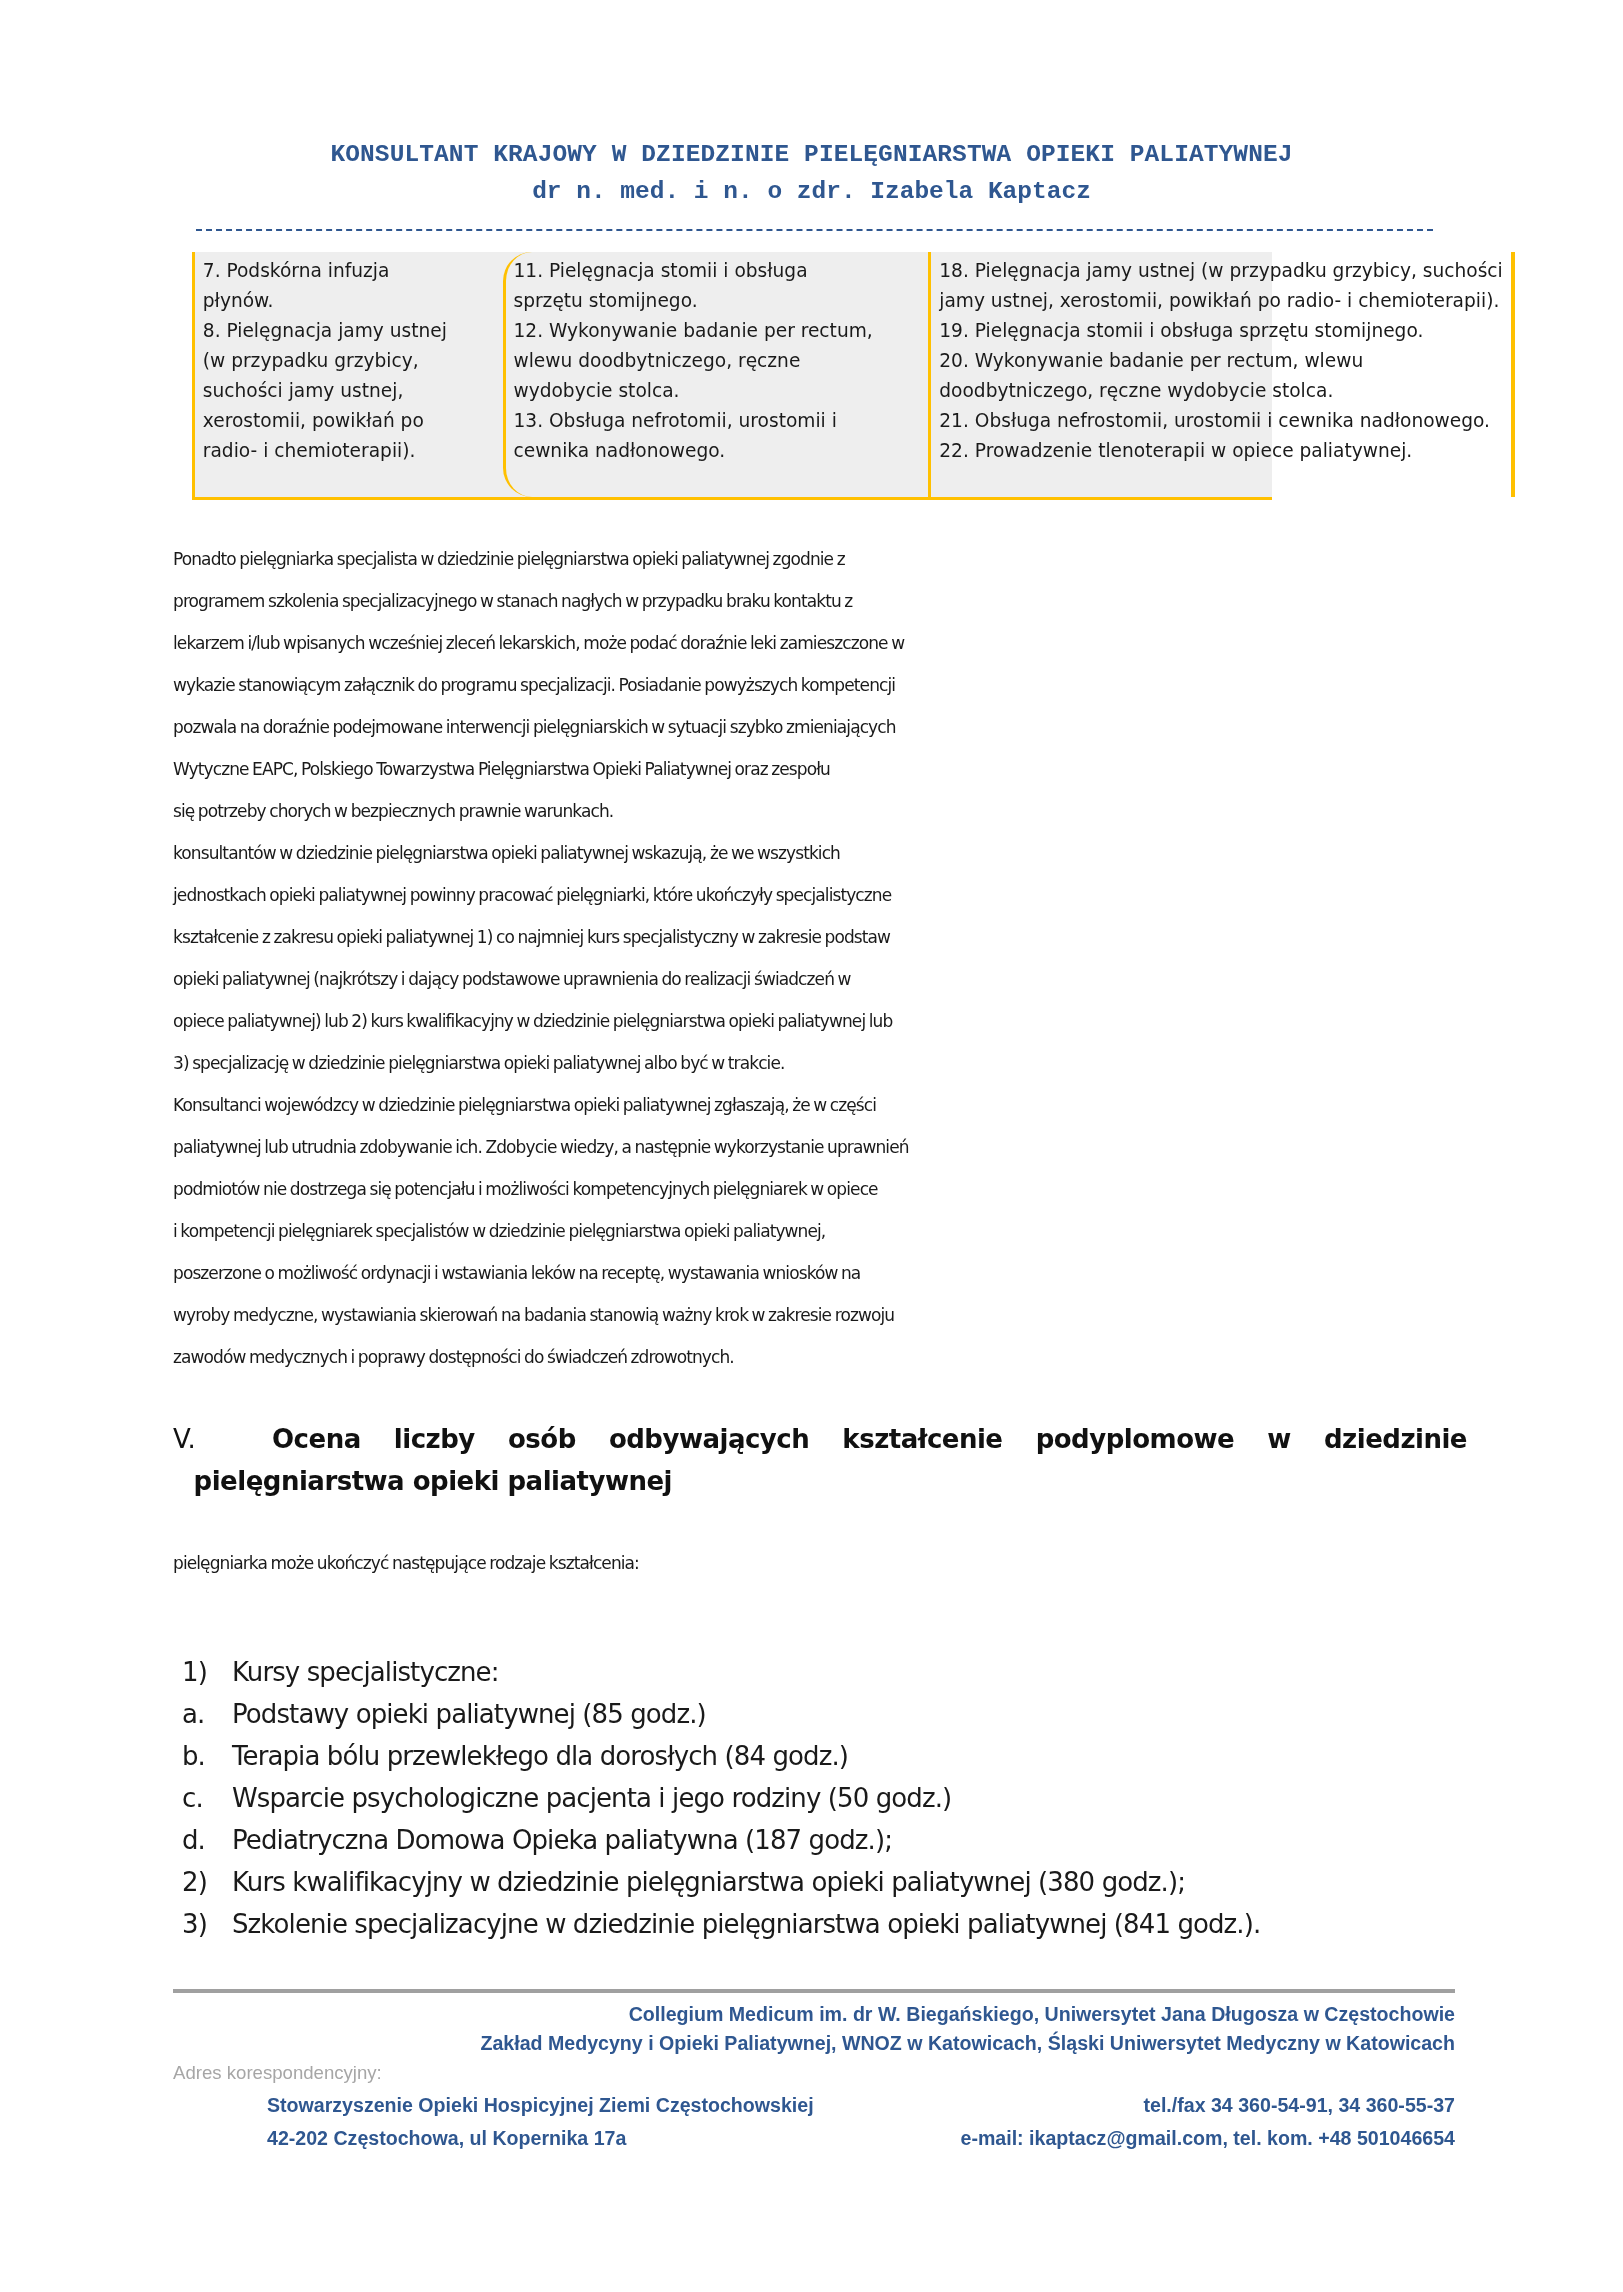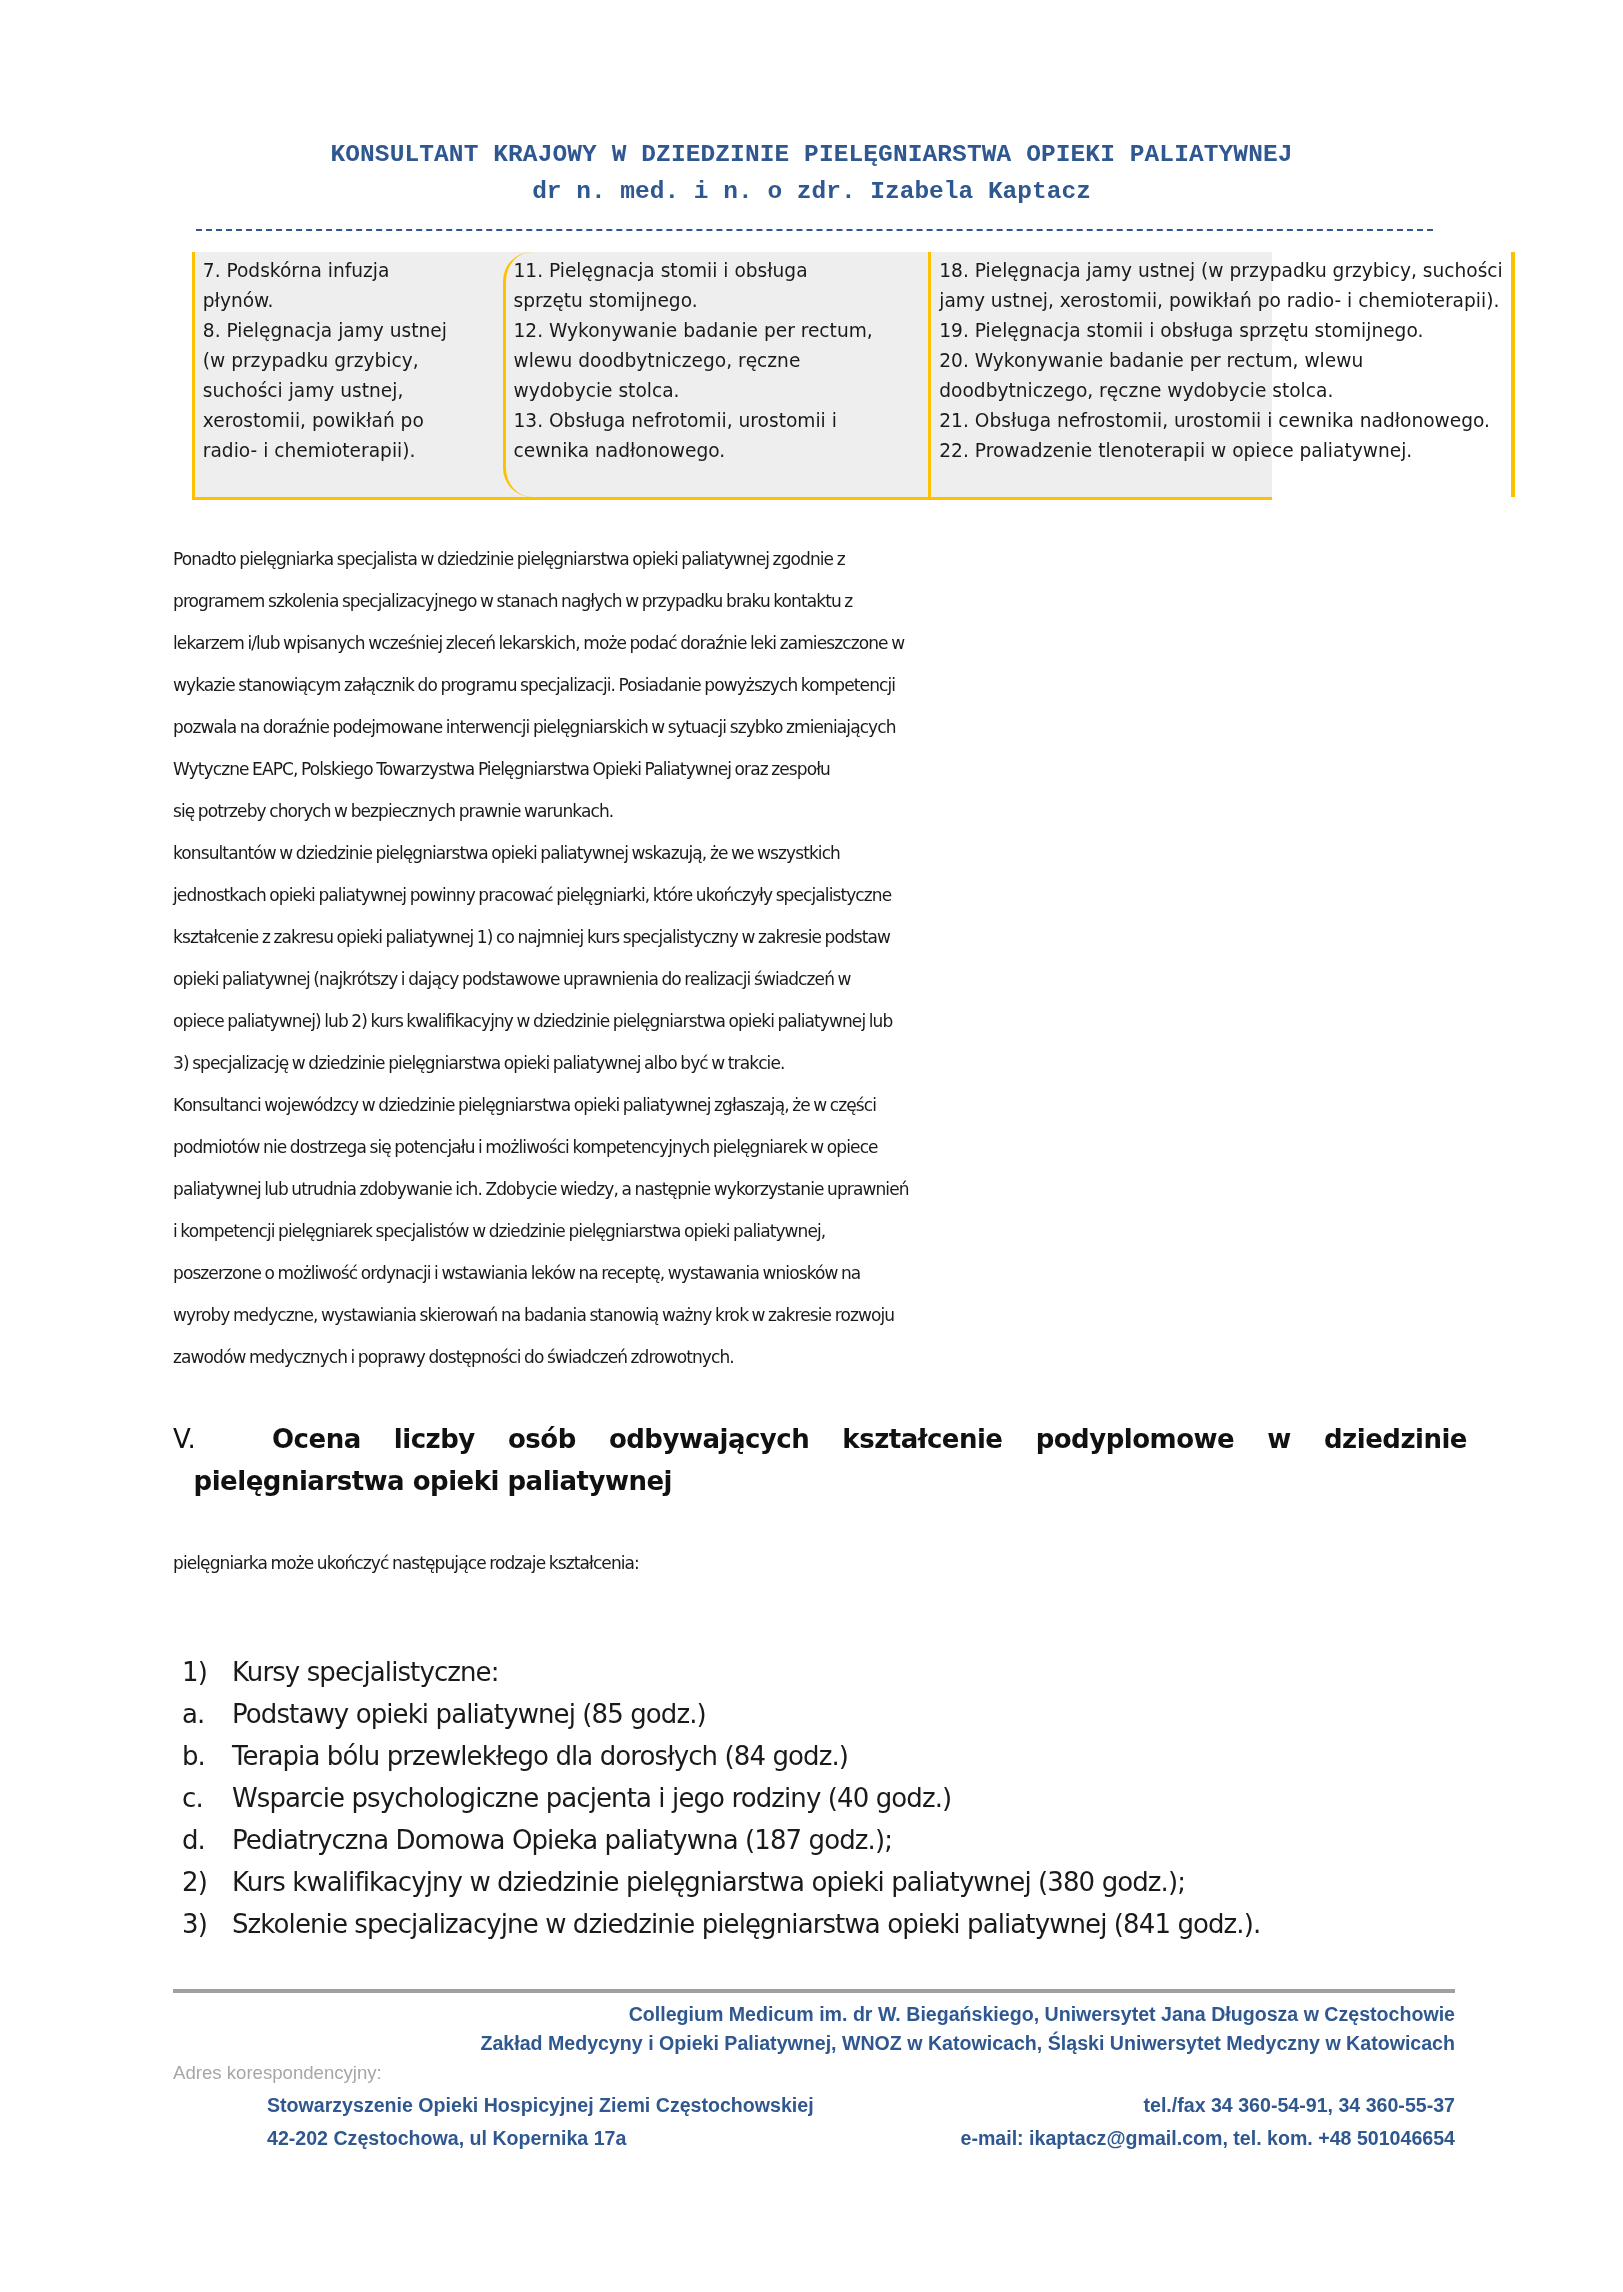--- a/index.html
+++ b/index.html
@@ -95,22 +95,22 @@
   <span class="ln">pozwala na doraźnie podejmowane interwencji pielęgniarskich w sytuacji szybko zmieniających</span>
   <span class="ln">Wytyczne EAPC, Polskiego Towarzystwa Pielęgniarstwa Opieki Paliatywnej oraz zespołu</span>
   <span class="ln">się potrzeby chorych w bezpiecznych prawnie warunkach.</span>
   <span class="ln">konsultantów w dziedzinie pielęgniarstwa opieki paliatywnej wskazują, że we wszystkich</span>
   <span class="ln">jednostkach opieki paliatywnej powinny pracować pielęgniarki, które ukończyły specjalistyczne</span>
   <span class="ln">kształcenie z zakresu opieki paliatywnej 1) co najmniej kurs specjalistyczny w zakresie podstaw</span>
   <span class="ln">opieki paliatywnej (najkrótszy i dający podstawowe uprawnienia do realizacji świadczeń w</span>
   <span class="ln">opiece paliatywnej) lub 2) kurs kwalifikacyjny w dziedzinie pielęgniarstwa opieki paliatywnej lub</span>
   <span class="ln">3) specjalizację w dziedzinie pielęgniarstwa opieki paliatywnej albo być w trakcie.</span>
   <span class="ln">Konsultanci wojewódzcy w dziedzinie pielęgniarstwa opieki paliatywnej zgłaszają, że w części</span>
+  <span class="ln">paliatywnej lub utrudnia zdobywanie ich. Zdobycie wiedzy, a następnie wykorzystanie uprawnień</span>
   <span class="ln">podmiotów nie dostrzega się potencjału i możliwości kompetencyjnych pielęgniarek w opiece</span>
-  <span class="ln">paliatywnej lub utrudnia zdobywanie ich. Zdobycie wiedzy, a następnie wykorzystanie uprawnień</span>
   <span class="ln">i kompetencji pielęgniarek specjalistów w dziedzinie pielęgniarstwa opieki paliatywnej,</span>
   <span class="ln">poszerzone o możliwość ordynacji i wstawiania leków na receptę, wystawania wniosków na</span>
   <span class="ln">wyroby medyczne, wystawiania skierowań na badania stanowią ważny krok w zakresie rozwoju</span>
   <span class="ln">zawodów medycznych i poprawy dostępności do świadczeń zdrowotnych.</span>
 </div>
 
 <div class="section-heading">
   <div class="row1">
     <span class="num">V.</span>
     <span class="h1">Ocena liczby osób odbywających kształcenie podyplomowe w dziedzinie</span>
@@ -130,21 +130,21 @@
   <div class="item">
     <span class="marker">a.</span>
     <span>Podstawy opieki paliatywnej (85 godz.)</span>
   </div>
   <div class="item">
     <span class="marker">b.</span>
     <span>Terapia bólu przewlekłego dla dorosłych (84 godz.)</span>
   </div>
   <div class="item">
     <span class="marker">c.</span>
-    <span>Wsparcie psychologiczne pacjenta i jego rodziny (40 godz.)</span>
+    <span>Wsparcie psychologiczne pacjenta i jego rodziny (50 godz.)</span>
   </div>
   <div class="item">
     <span class="marker">d.</span>
     <span>Pediatryczna Domowa Opieka paliatywna (187 godz.);</span>
   </div>
   <div class="item">
     <span class="marker">2)</span>
     <span>Kurs kwalifikacyjny w dziedzinie pielęgniarstwa opieki paliatywnej (380 godz.);</span>
   </div>
   <div class="item">

